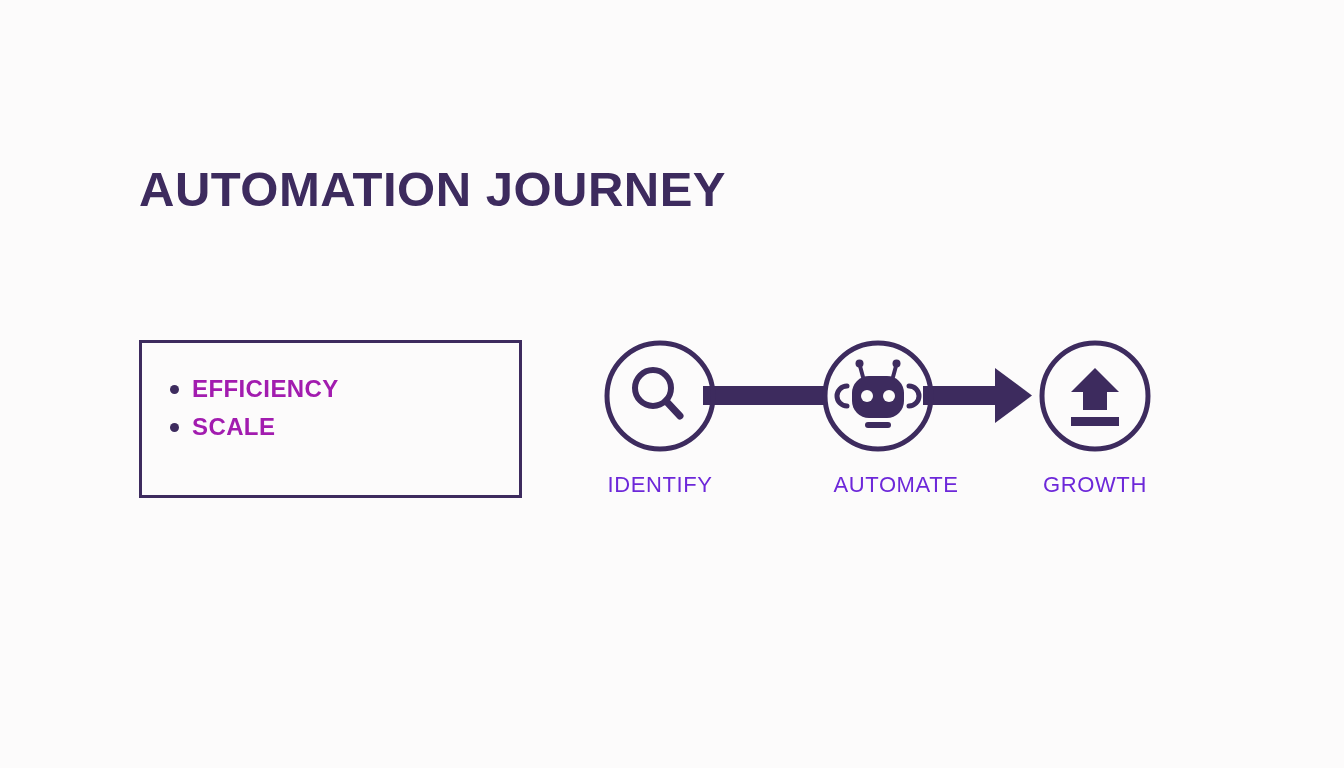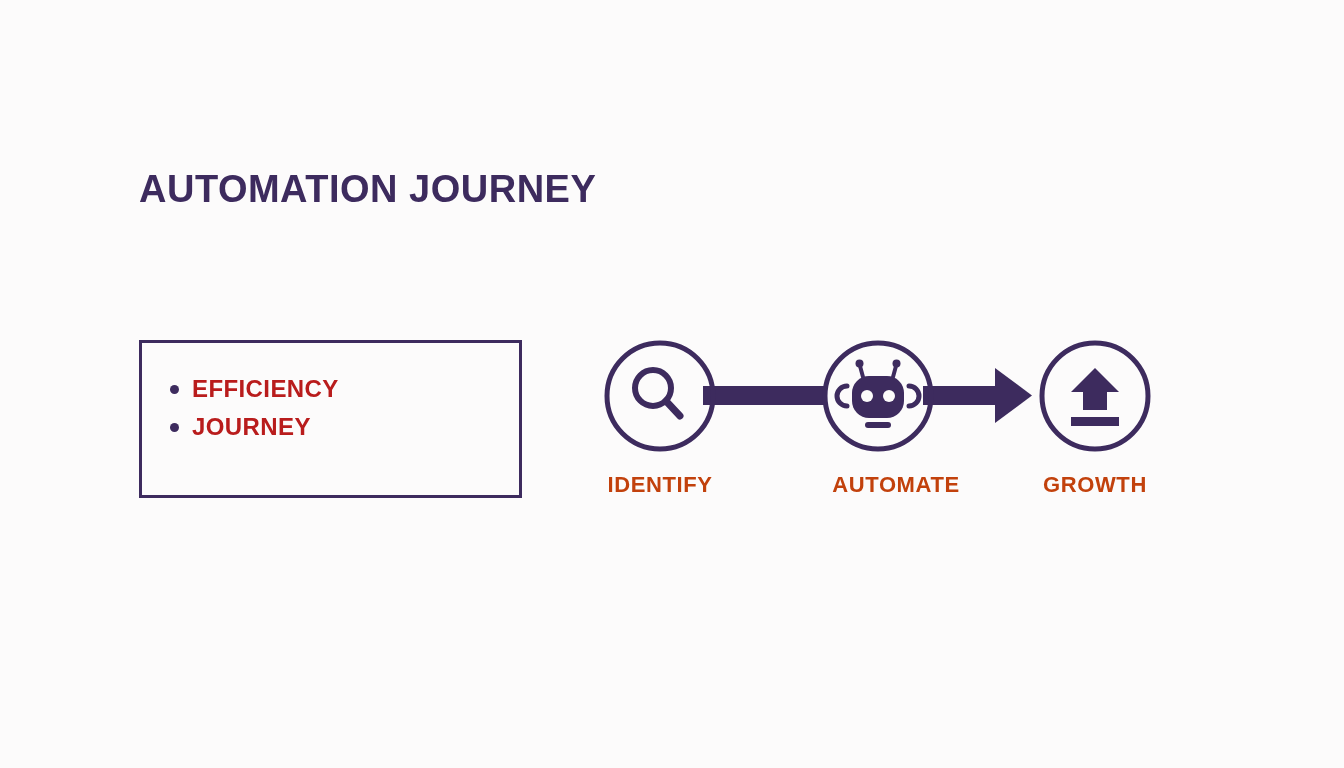--- a/index.html
+++ b/index.html
@@ -19,21 +19,21 @@
     inset: 0;
     width: 1344px;
     height: 768px;
   }
 
   
   .slide-title {
     position: absolute;
     left: 139px;
     top: 158px;
-    font-size: 38px;
+    font-size: 49px;
     line-height: 62px;
     font-weight: bold;
     letter-spacing: 0.5px;
     color: #3d2b5e;
     white-space: nowrap;
     font-family: "Liberation Sans", sans-serif;
   }
 
   
   .bullet-box {
@@ -62,21 +62,21 @@
     height: 9px;
     border-radius: 50%;
     background: #3d2b5e;
     flex: 0 0 auto;
     margin-right: 13px;
   }
   .bullet-label {
     font-size: 24px;
     font-weight: bold;
     letter-spacing: 0.4px;
-    color: #b91c1c;
+    color: #a21caf;
     white-space: nowrap;
   }
 
   
   .flow {
     position: absolute;
     left: 595px;
     top: 330px;
     width: 580px;
     height: 185px;
@@ -90,23 +90,23 @@
     position: absolute;
     left: 0;
     top: 142px;
     width: 580px;
     height: 40px;
   }
   .step-label {
     position: absolute;
     top: 0;
     font-size: 22px;
-    font-weight: bold;
+    font-weight: normal;
     letter-spacing: 0.6px;
-    color: #c2410c;
+    color: #6d28d9;
     white-space: nowrap;
     text-align: left;
     transform: translateX(-50%);
   }
   .step-label.s0 { left: 65px; }
   .step-label.s1 { left: 283px; margin-left: 18px; }
   .step-label.s2 { left: 500px; }
 </style>
 </head>
 <body>
@@ -116,21 +116,21 @@
   <div class="slide-title">AUTOMATION JOURNEY</div>
 
   <div class="bullet-box">
     <ul class="bullet-list">
       <li class="bullet-item">
         <span class="bullet-dot"></span>
         <span class="bullet-label">EFFICIENCY</span>
       </li>
       <li class="bullet-item">
         <span class="bullet-dot"></span>
-        <span class="bullet-label">JOURNEY</span>
+        <span class="bullet-label">SCALE</span>
       </li>
     </ul>
   </div>
 
   <div class="flow">
 
     <svg class="flow-svg" width="580" height="145" viewBox="0 0 580 145">
 
       <rect x="108" y="56" width="122" height="19" fill="#3d2b5e"></rect>
 

